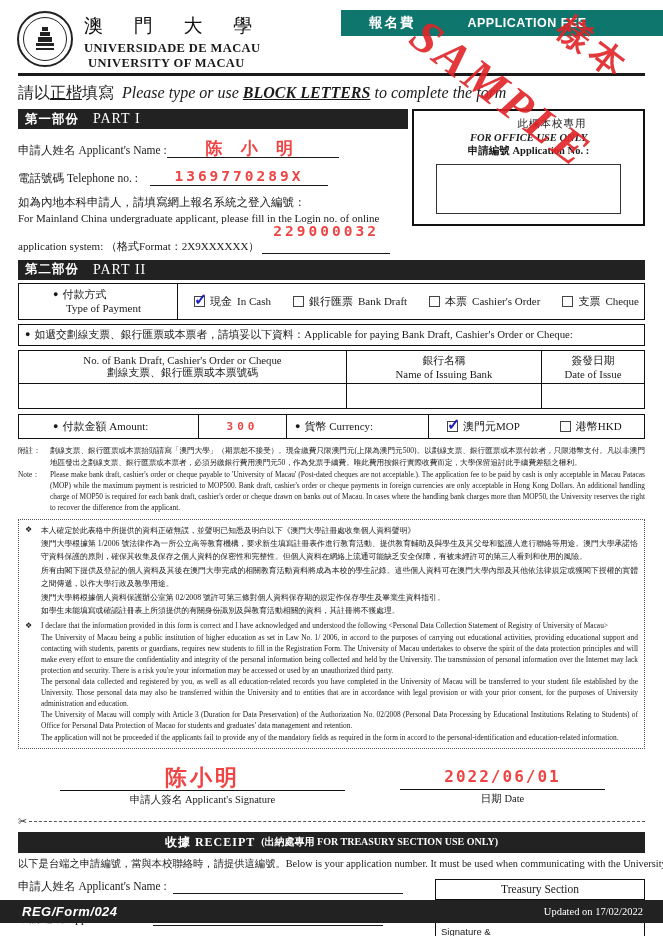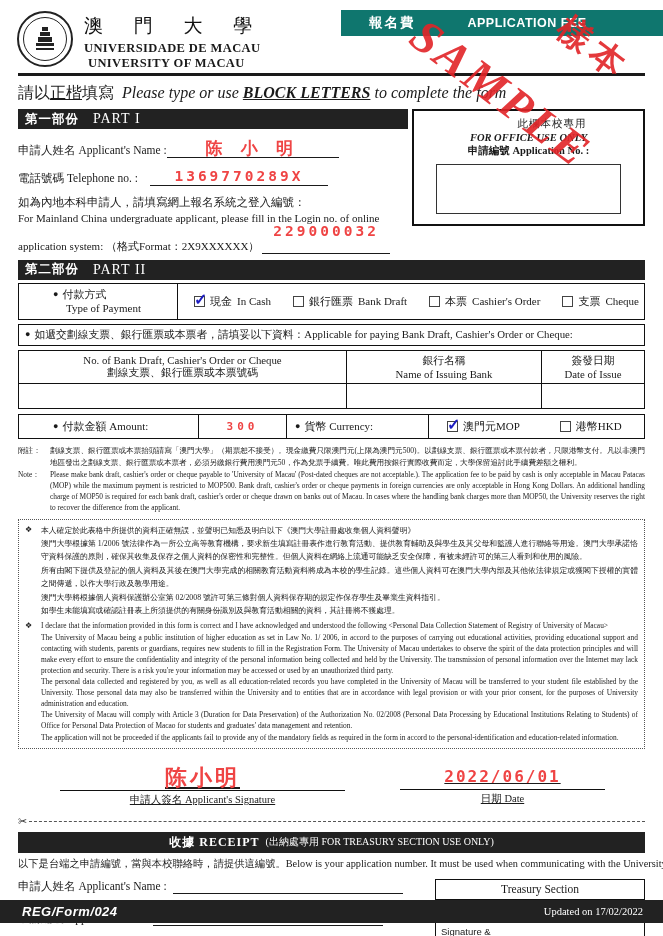--- a/index.html
+++ b/index.html
@@ -119,38 +119,38 @@
   
   .declaration { margin-top:5px; border:1.2px dotted #555; padding:4px 6px 5px; }
   .dec-item { display:flex; }
   .dec-marker { flex:0 0 16px; font-size:8px; padding-top:1px; }
   .dec-body { flex:1; }
   .dec-zh { font-size:7.8px; line-height:1.72; text-align:justify; }
   .dec-en { font-size:7.4px; line-height:1.5; text-align:justify; }
   .dec-item + .dec-item { margin-top:3px; }
 
   
-  .sig-area { display:flex; justify-content:space-between; margin-top:16px; padding:0 40px 0 42px;text-decoration:underline; }
+  .sig-area { display:flex; justify-content:space-between; margin-top:16px; padding:0 40px 0 42px; }
   .sig-block { text-align:center; }
   .sig-value { font-size:22px; font-weight:bold; letter-spacing:3px; line-height:1.15; }
   .date-value { font-family:"DejaVu Sans Mono","Liberation Mono",monospace; font-weight:bold;
     font-size:16px; letter-spacing:2px; line-height:1.5; }
   .sig-rule { border-bottom:1.5px solid #111; }
   .sig-label { font-size:10.5px; margin-top:2px; }
   .w-280 { width:285px; } .w-205 { width:205px; }
 
   
   .cutline { display:flex; align-items:center; margin-top:8px; font-size:11px; color:#333; }
   .cutline .dash { flex:1; border-bottom:1.5px dashed #555; margin-left:2px; }
 
   
   .receipt-bar { margin-top:4px; background:#222; color:#fff; height:21px;
     display:flex; align-items:center; justify-content:center; gap:6px; }
   .receipt-bar .main { font-size:12px; font-weight:bold; letter-spacing:1px; }
-  .receipt-bar .sub { font-size:10px; font-weight:normal; }
+  .receipt-bar .sub { font-size:10px; font-weight:bold; }
   .receipt-intro { font-size:10.3px; margin-top:4px; white-space:nowrap; }
   .receipt-body { display:flex; margin-top:8px; }
   .rc-left { flex:1; padding-right:10px; }
   .rc-row { display:flex; align-items:flex-end; margin-top:0; }
   .rc-row + .rc-row { margin-top:17px; }
   .rc-label { font-size:11.5px; white-space:nowrap; }
   .rc-fill { flex:1; border-bottom:1.5px solid #1a1a1a; height:14px; margin-left:6px; max-width:230px; }
   .rc-mainland { margin-top:12px; font-size:11.5px; }
   .treasury { width:210px; border:1.5px solid #111; align-self:flex-start; }
   .treasury .th { text-align:center; font-size:11.5px; padding:3px 0 4px; }

